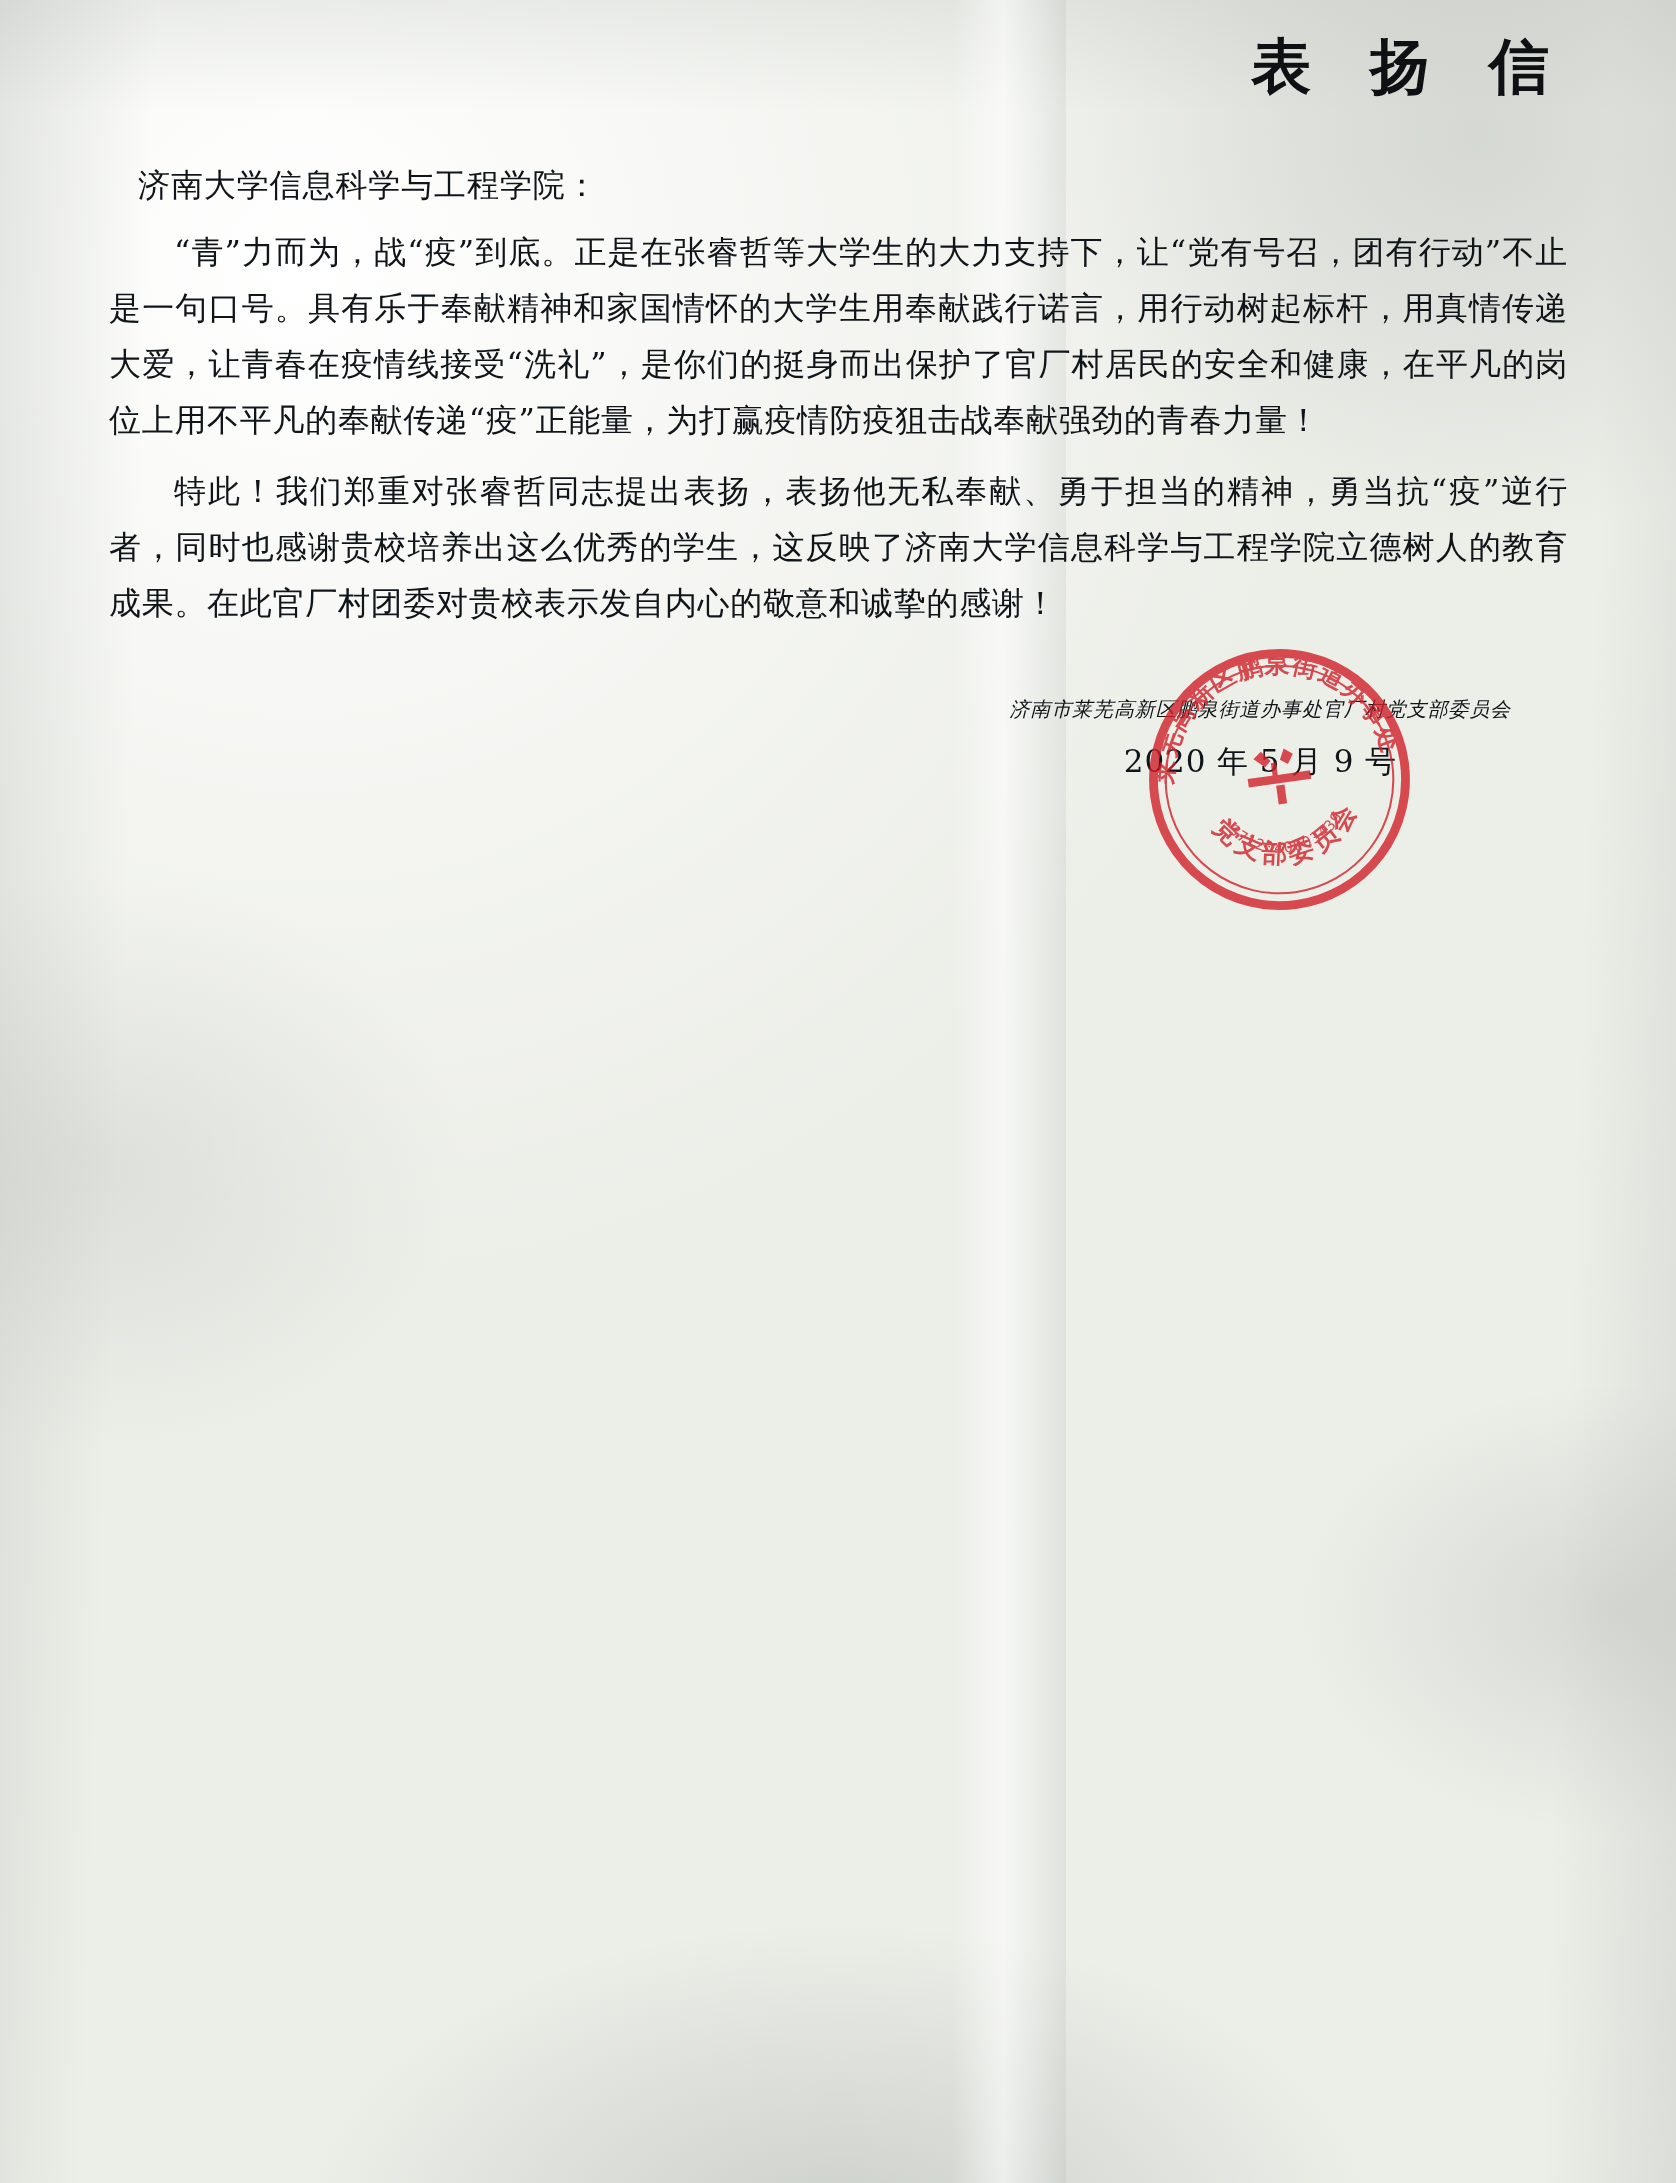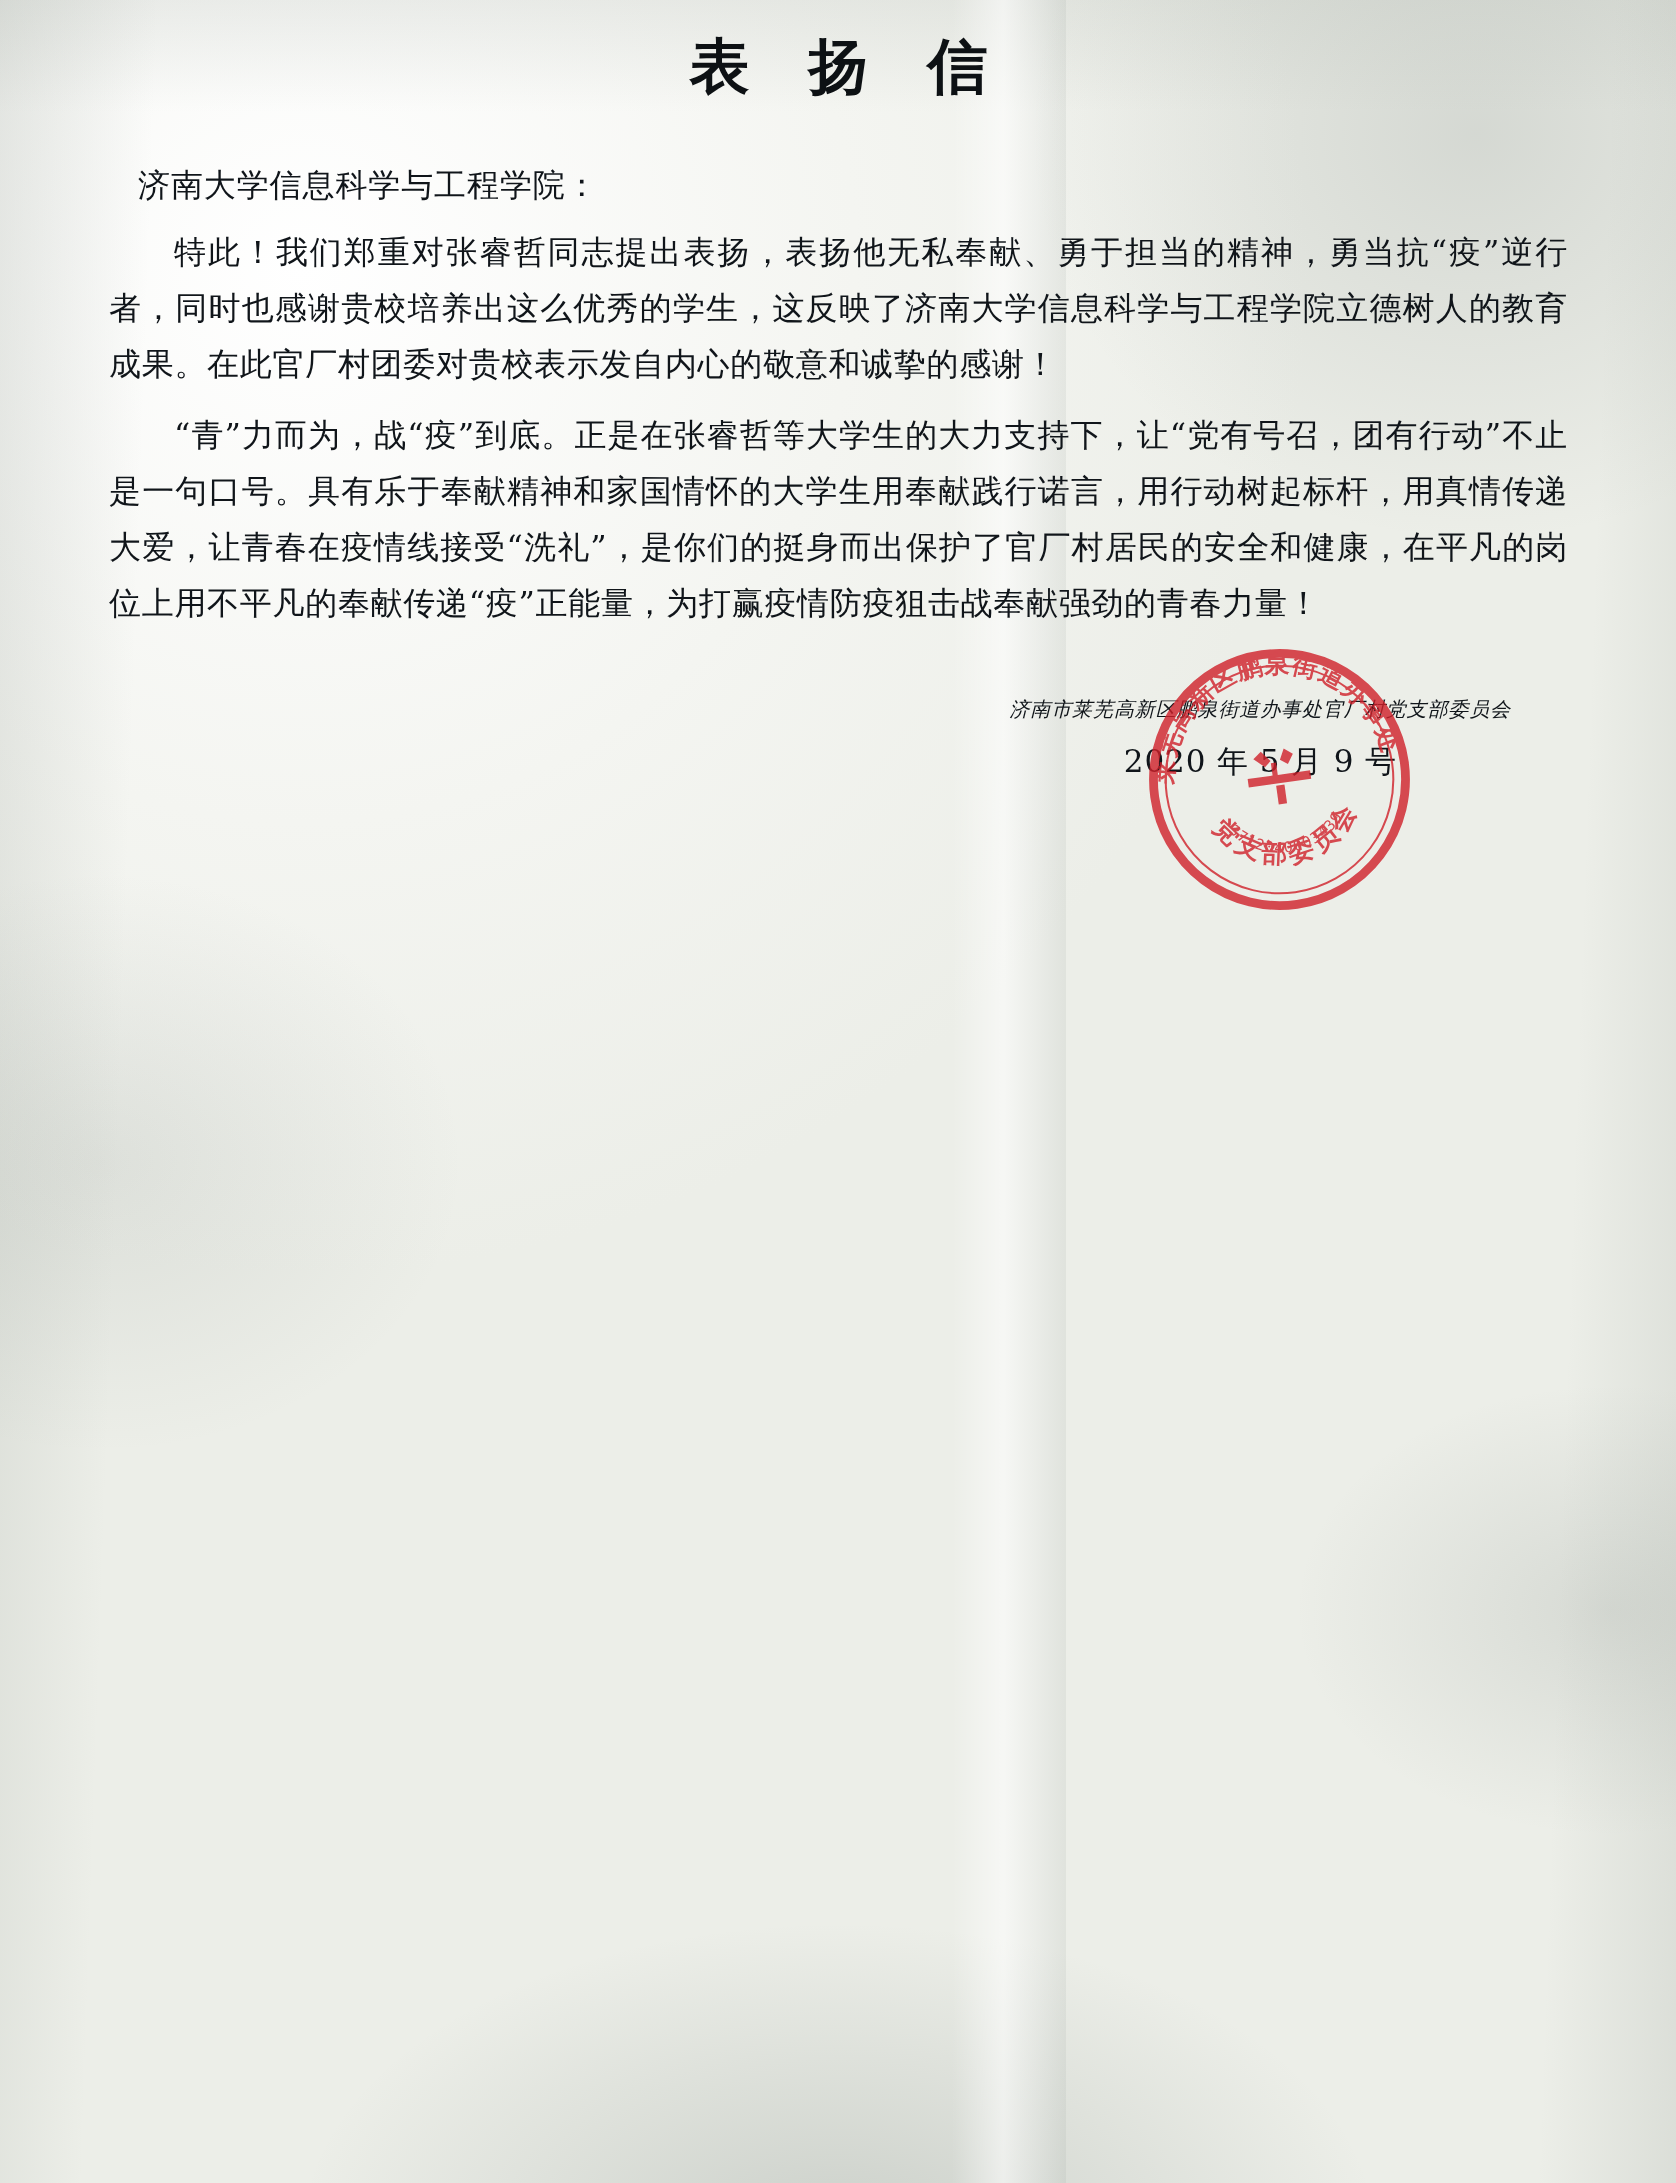--- a/index.html
+++ b/index.html
@@ -46,21 +46,21 @@
   }
 
   .sheet {
     position: absolute;
     left: 0; top: 0; right: 0; bottom: 0;
     padding: 0 109px;
     box-sizing: border-box;
   }
 
   .doc-title {
-    text-align: center;
+    text-align: right;
     font-size: 60px;
     font-weight: 700;
     letter-spacing: 19px;
     text-indent: 19px;
     margin: 27px 0 0 0;
     font-family: "DejaVu Serif", "Liberation Serif", serif;
     color: #0d1114;
   }
 
   .salutation {
@@ -131,23 +131,23 @@
   <div class="paper-shade-b"></div>
   <div class="paper-fold" style="left:952px;"></div>
 
   <div class="sheet">
 
     <h1 class="doc-title">表 扬 信</h1>
 
     <div class="salutation">济南大学信息科学与工程学院：</div>
 
 
+    <p class="para tight">“青”力而为，战“疫”到底。正是在张睿哲等大学生的大力支持下，让“党有号召，团有行动”不止是一句口号。具有乐于奉献精神和家国情怀的大学生用奉献践行诺言，用行动树起标杆，用真情传递大爱，让青春在疫情线接受“洗礼”，是你们的挺身而出保护了官厂村居民的安全和健康，在平凡的岗位上用不平凡的奉献传递“疫”正能量，为打赢疫情防疫狙击战奉献强劲的青春力量！</p>
+
     <p class="para tight">特此！我们郑重对张睿哲同志提出表扬，表扬他无私奉献、勇于担当的精神，勇当抗“疫”逆行者，同时也感谢贵校培养出这么优秀的学生，这反映了济南大学信息科学与工程学院立德树人的教育成果。在此官厂村团委对贵校表示发自内心的敬意和诚挚的感谢！</p>
-
-    <p class="para tight">“青”力而为，战“疫”到底。正是在张睿哲等大学生的大力支持下，让“党有号召，团有行动”不止是一句口号。具有乐于奉献精神和家国情怀的大学生用奉献践行诺言，用行动树起标杆，用真情传递大爱，让青春在疫情线接受“洗礼”，是你们的挺身而出保护了官厂村居民的安全和健康，在平凡的岗位上用不平凡的奉献传递“疫”正能量，为打赢疫情防疫狙击战奉献强劲的青春力量！</p>
 
     <div class="signature-block">
 
       <div class="seal">
         <svg viewBox="0 0 400 400" xmlns="http://www.w3.org/2000/svg">
           <defs>
             <path id="sealTopArc" d="M 42,200 A 158,158 0 0 1 358,200"></path>
             <path id="sealBottomArc" d="M 78,200 A 122,122 0 0 0 322,200"></path>
             <path id="sealCodeArc" d="M 92,200 A 108,108 0 0 0 308,200"></path>
           </defs>

